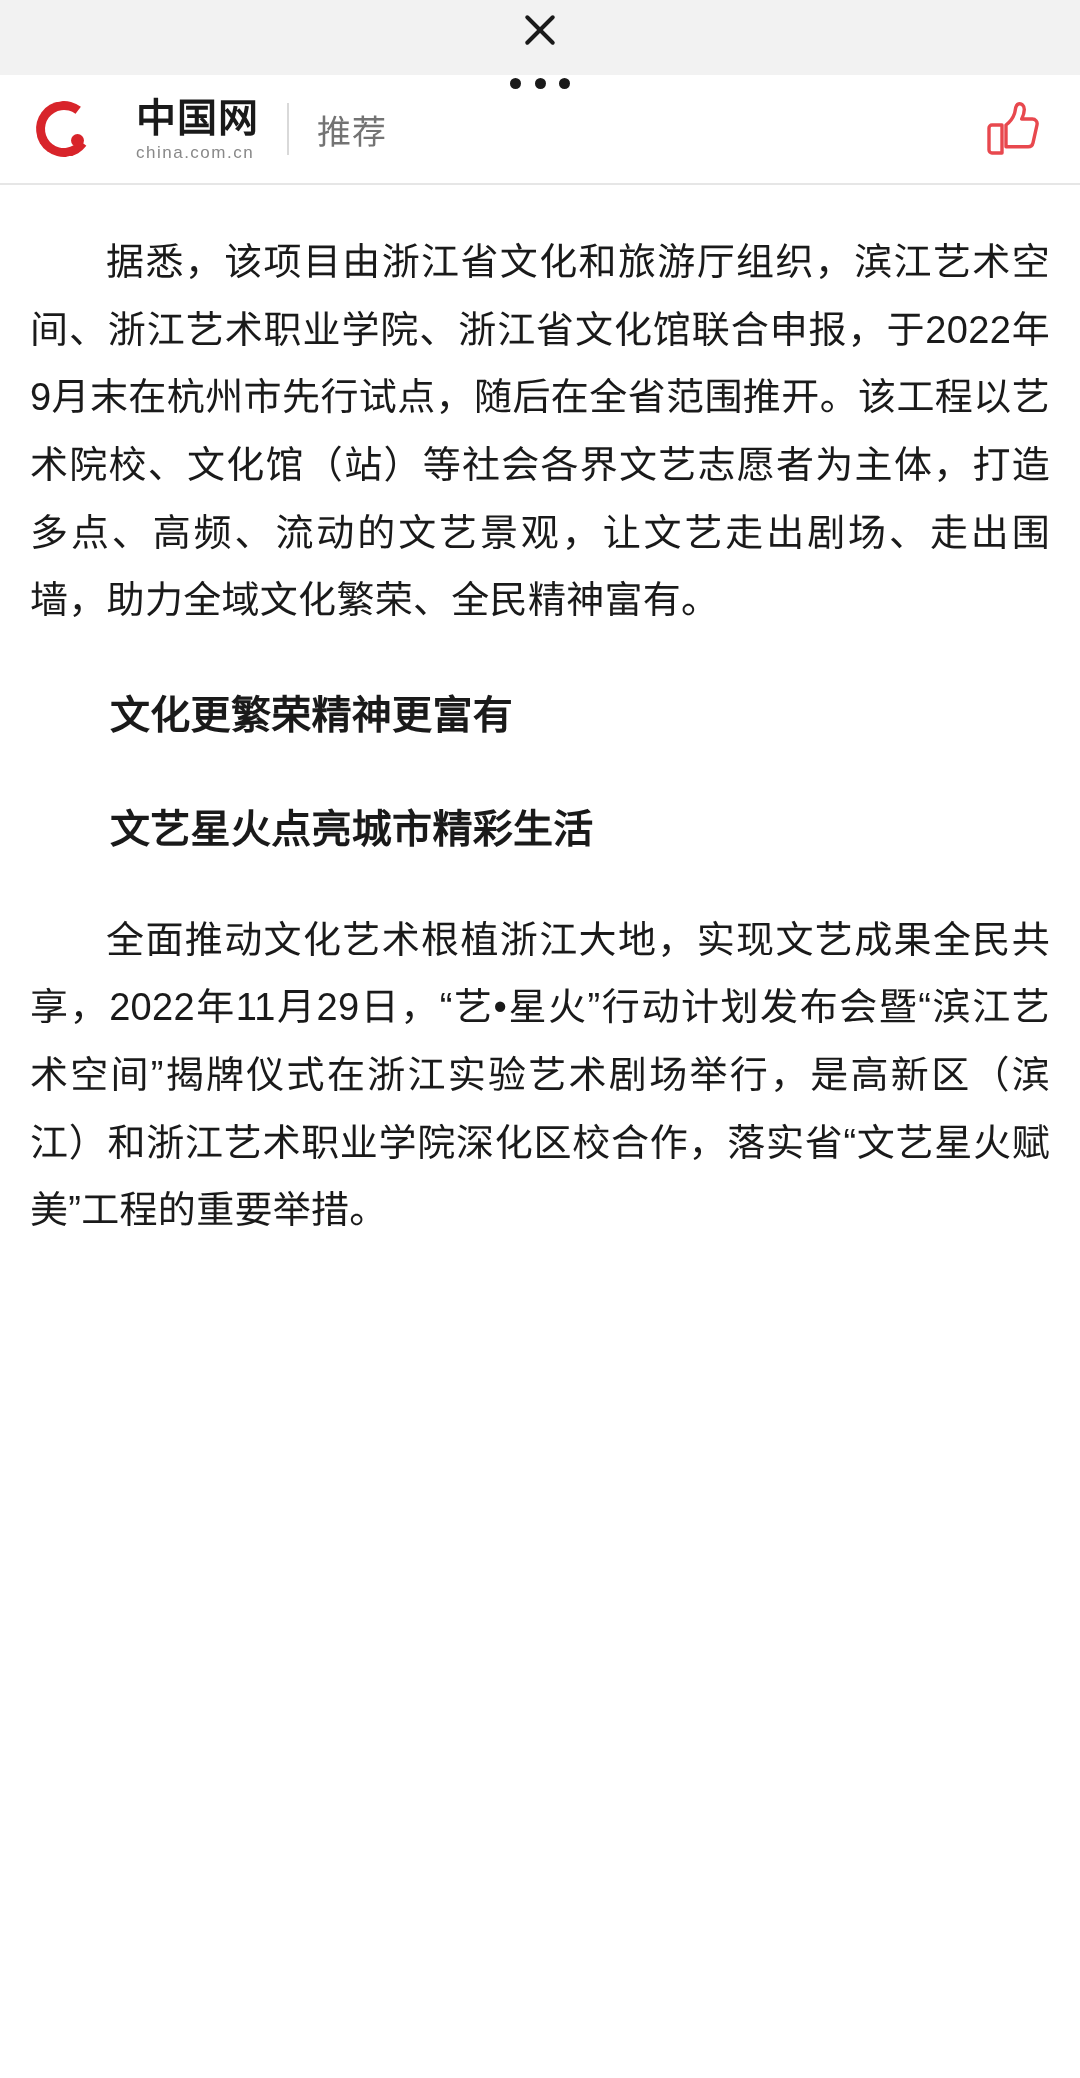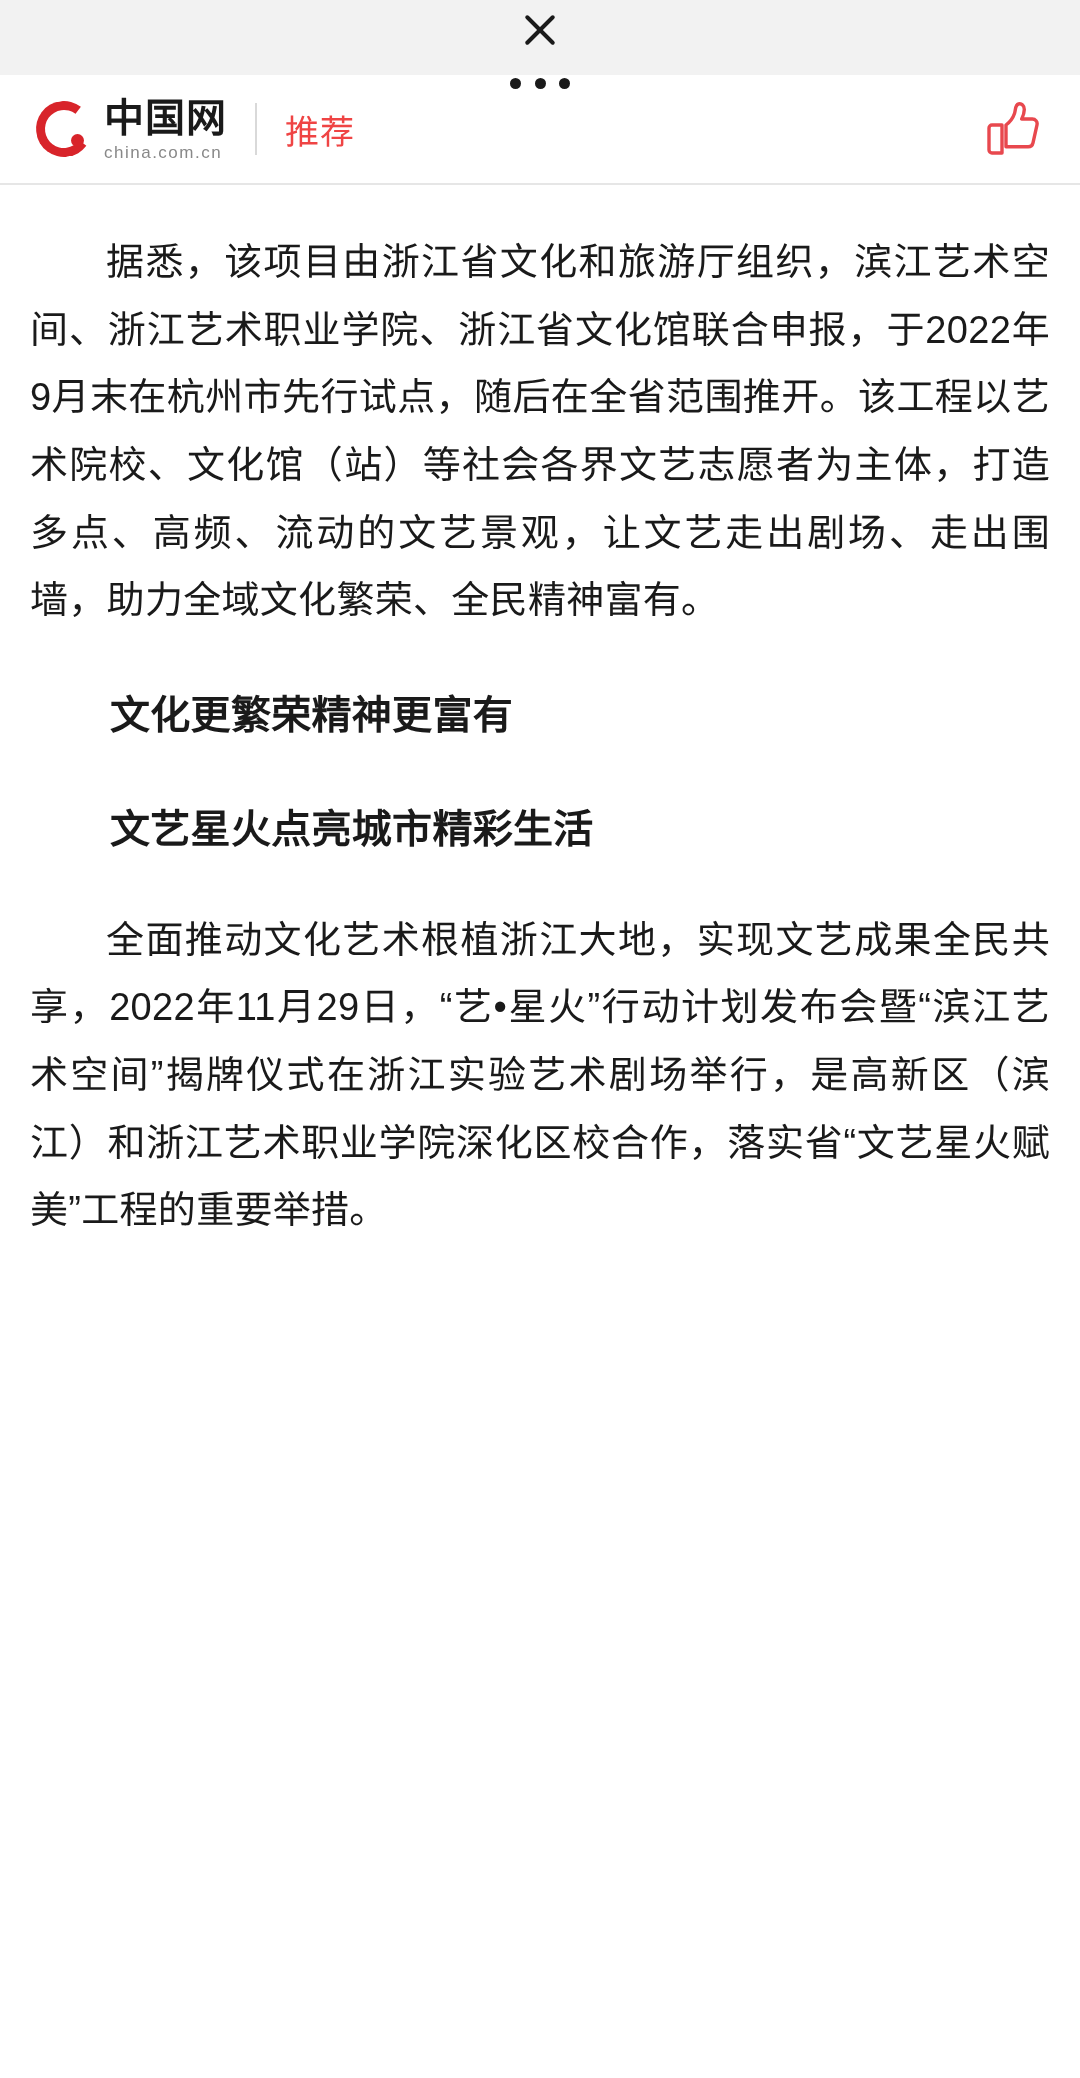--- a/index.html
+++ b/index.html
@@ -113,20 +113,21 @@
     width: 13px;
     height: 13px;
     border-radius: 50%;
     background: #d8242a;
   }
   .logo-text {
     display: flex;
     flex-direction: column;
     justify-content: center;
     line-height: 1;
+    margin-left: 32px;
   }
   .logo-cn {
     font-size: 40px;
     font-weight: 700;
     color: #1a1a1a;
     letter-spacing: 1px;
   }
   .logo-en {
     font-size: 17px;
     color: #888888;
@@ -134,21 +135,21 @@
     margin-top: 6px;
   }
   .divider-v {
     width: 2px;
     height: 52px;
     background: #d9d9d9;
     margin: 0 28px;
   }
   .channel {
     font-size: 34px;
-    color: #ef4444;
+    color: #737373;
     letter-spacing: 1px;
   }
   .spacer { flex: 1 1 auto; }
   .thumb-icon {
     width: 64px;
     height: 64px;
     cursor: pointer;
     flex: 0 0 64px;
   }
 

